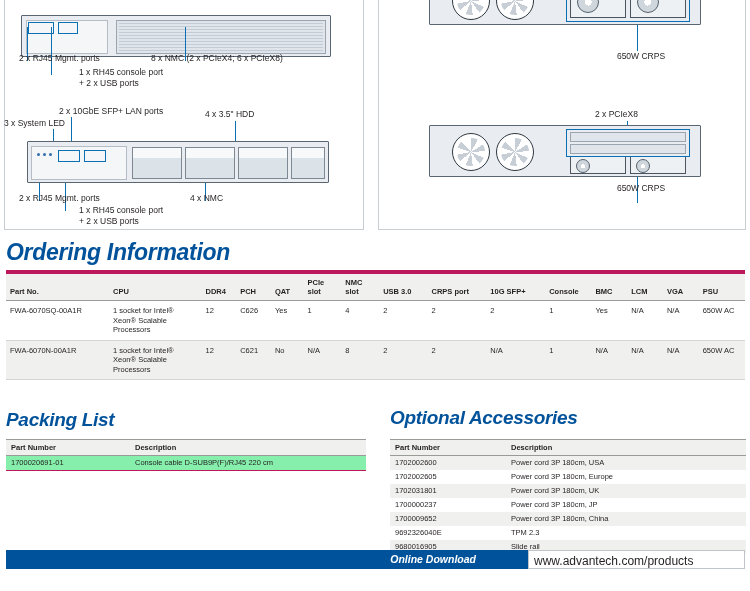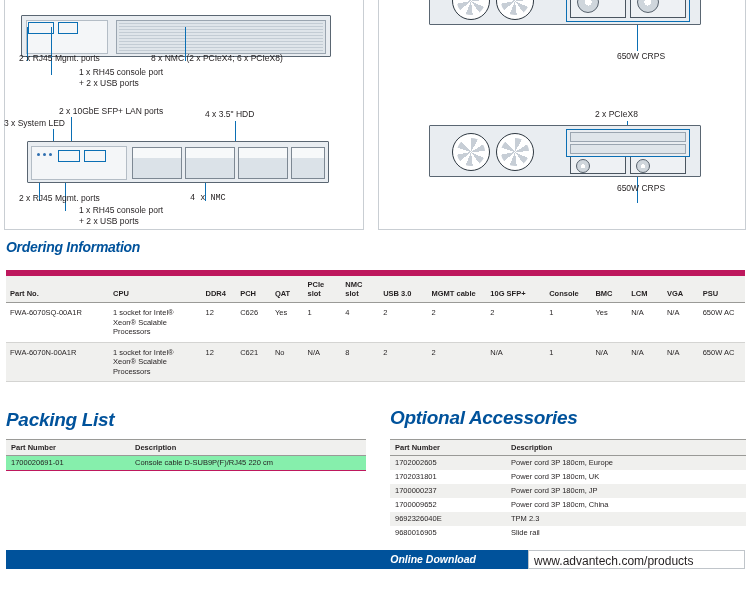--- a/index.html
+++ b/index.html
@@ -110,37 +110,37 @@
   }
 
   
   .sec-title {
     position: absolute;
     color: #00529b;
     font-weight: bold;
     font-style: italic;
     letter-spacing: -0.3px;
   }
-  #t-ordering { left: 6px; top: 239px; font-size: 14px; font-style: italic; }
+  #t-ordering { left: 6px; top: 239px; font-size: 23px; font-style: italic; }
   #t-packing  { left: 6px; top: 409px; font-size: 19px; }
   #t-optional { left: 390px; top: 407px; font-size: 19px; }
 
   
   #ordering-table {
     position: absolute;
     left: 6px;
     top: 270px;
     width: 739px;
     border-collapse: collapse;
     font-size: 7.5px;
     table-layout: fixed;
   }
   #ordering-table th {
     background: #f0f0ee;
-    border-top: 6px solid #be185d;
+    border-top: 4px solid #be185d;
     border-bottom: 1px solid #9a9a97;
     font-weight: bold;
     text-align: left;
     padding: 4px 4px;
     font-size: 7.5px;
     line-height: 9px;
     vertical-align: bottom;
   }
   #ordering-table td {
     border-bottom: 1px solid #d4d4d2;
@@ -259,21 +259,21 @@
     <div class="hdd" style="left:157px; top:5px; width:50px; height:32px;"></div>
     <div class="hdd" style="left:210px; top:5px; width:50px; height:32px;"></div>
     <div class="hdd" style="left:263px; top:5px; width:34px; height:32px;"></div>
   </div>
 
   <div class="leadv" style="left:34px; top:242px; height:18px;"></div>
   <div class="leadv" style="left:60px; top:242px; height:28px;"></div>
   <div class="leadv" style="left:200px; top:242px; height:18px;"></div>
 
   <div class="diagram-caption" style="left:14px; top:252px;">2 x RJ45 Mgmt. ports</div>
-  <div class="diagram-caption" style="left:185px; top:252px;font-family:Liberation Mono, monospace;">4 x NMC</div>
+  <div class="diagram-caption" style="left:185px; top:252px;">4 x NMC</div>
   <div class="diagram-caption" style="left:74px; top:264px;">1 x RH45 console port</div>
   <div class="diagram-caption" style="left:74px; top:275px;">+ 2 x USB ports</div>
 </div>
 
 <div class="panel" id="panel-right">
 
   <div class="chassis" style="left:50px; top:34px; width:272px; height:50px;">
     <div class="fan" style="left:22px; top:6px; width:38px; height:38px;"></div>
     <div class="fan" style="left:66px; top:6px; width:38px; height:38px;"></div>
     <div class="psu" style="left:140px; top:8px; width:56px; height:34px;">
@@ -330,21 +330,21 @@
   <thead>
     <tr>
       <th>Part No.</th>
       <th>CPU</th>
       <th>DDR4</th>
       <th>PCH</th>
       <th>QAT</th>
       <th>PCIe slot</th>
       <th>NMC slot</th>
       <th>USB 3.0</th>
-      <th>MGMT cable</th>
+      <th>CRPS port</th>
       <th>10G SFP+</th>
       <th>Console</th>
       <th>BMC</th>
       <th>LCM</th>
       <th>VGA</th>
       <th>PSU</th>
     </tr>
   </thead>
   <tbody>
     <tr>
@@ -413,20 +413,24 @@
       <col style="width:240px">
     </colgroup>
   <thead>
     <tr>
       <th>Part Number</th>
       <th>Description</th>
     </tr>
   </thead>
   <tbody>
     <tr>
+      <td>1702002600</td>
+      <td>Power cord 3P 180cm, USA</td>
+    </tr>
+    <tr>
       <td>1702002605</td>
       <td>Power cord 3P 180cm, Europe</td>
     </tr>
     <tr>
       <td>1702031801</td>
       <td>Power cord 3P 180cm, UK</td>
     </tr>
     <tr>
       <td>1700000237</td>
       <td>Power cord 3P 180cm, JP</td>

